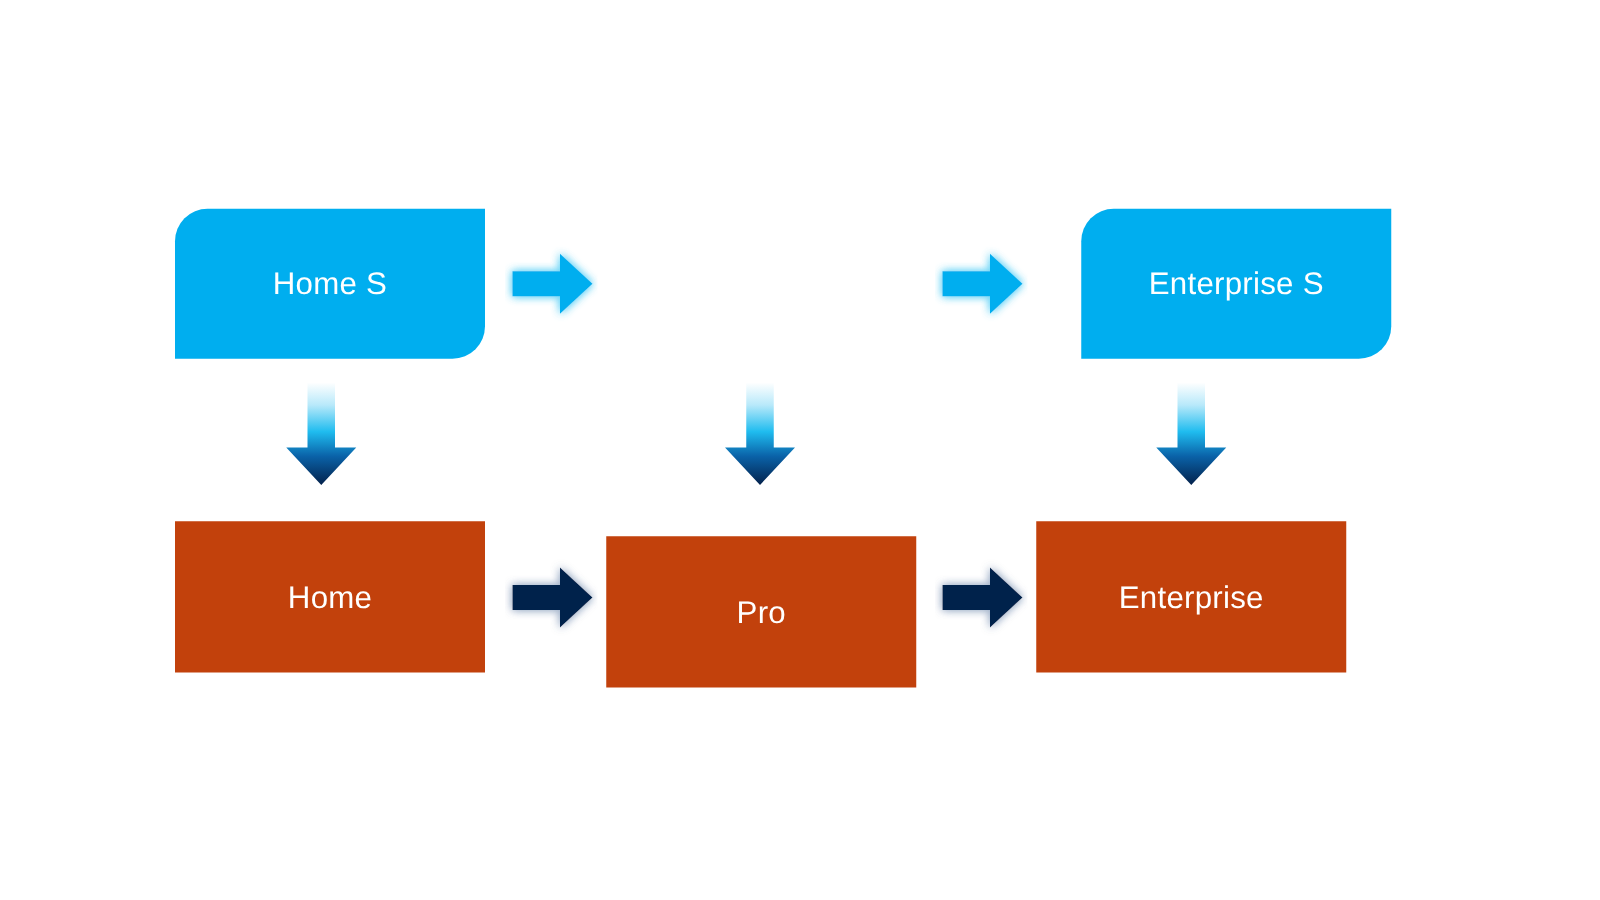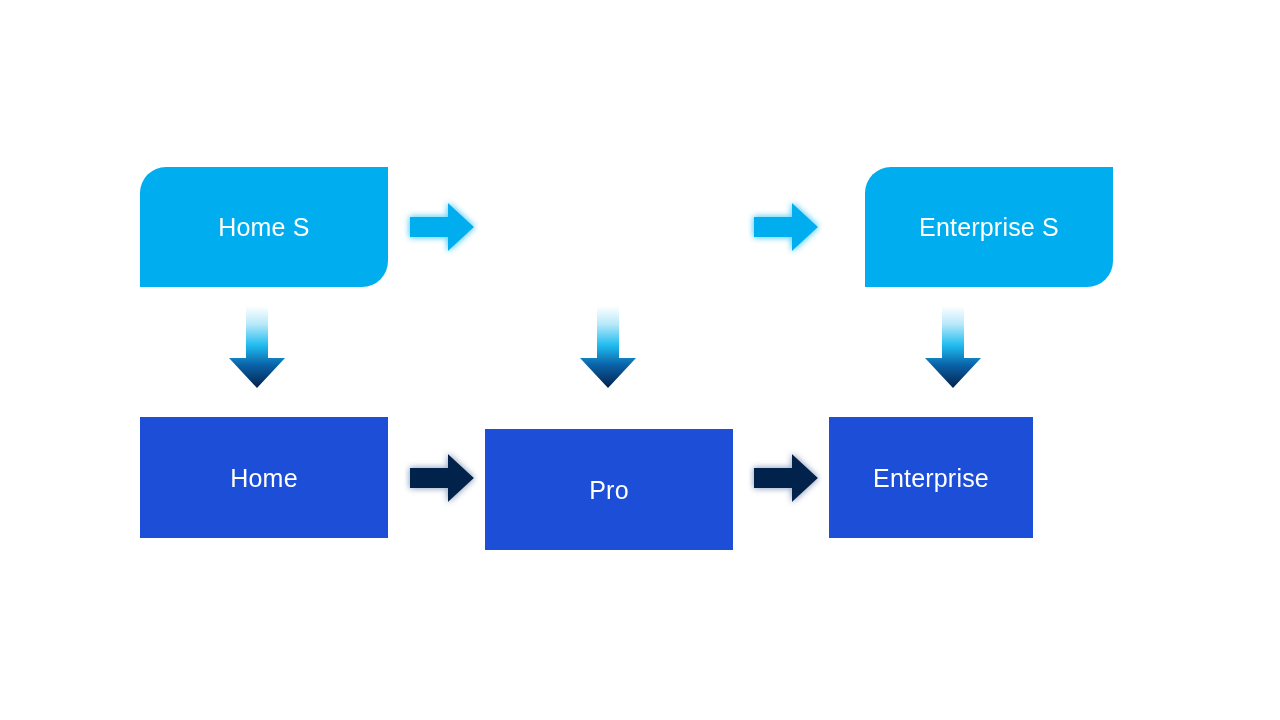--- a/index.html
+++ b/index.html
@@ -37,21 +37,21 @@
     text-align: center;
     user-select: none;
   }
 
   .node-top {
     background: #00AEEF;
     border-radius: 26px 0 26px 0; 
   }
 
   .node-bottom {
-    background: #1d4ed8;
+    background: #c2410c;
     border-radius: 0;
   }
 
   
   .h-arrow {
     position: absolute;
     width: 74px;
     height: 74px;
     pointer-events: none;
   }
@@ -174,21 +174,21 @@
   </div>
 
   <div class="node node-bottom label" style="left:140px; top:417px; width:248px; height:121px;">
     <span>Home</span>
   </div>
 
   <div class="node node-bottom label" style="left:485px; top:417px; width:248px; height:121px;margin-top:12px;">
     <span>Pro</span>
   </div>
 
-  <div class="node node-bottom label" style="left:829px; top:417px; width:204px; height:121px;align-items:center;">
+  <div class="node node-bottom label" style="left:829px; top:417px; width:248px; height:121px;align-items:center;">
     <span>Enterprise</span>
   </div>
 
   <div class="h-arrow" style="left:404px; top:441px;">
     <svg viewBox="0 0 74 74" xmlns="http://www.w3.org/2000/svg">
       <defs>
         <filter id="glowNavy1" x="-60%" y="-60%" width="220%" height="220%">
           <feGaussianBlur in="SourceAlpha" stdDeviation="3.4" result="b"></feGaussianBlur>
           <feFlood flood-color="#9FB0C8" flood-opacity="0.85" result="c"></feFlood>
           <feComposite in="c" in2="b" operator="in" result="g"></feComposite>

